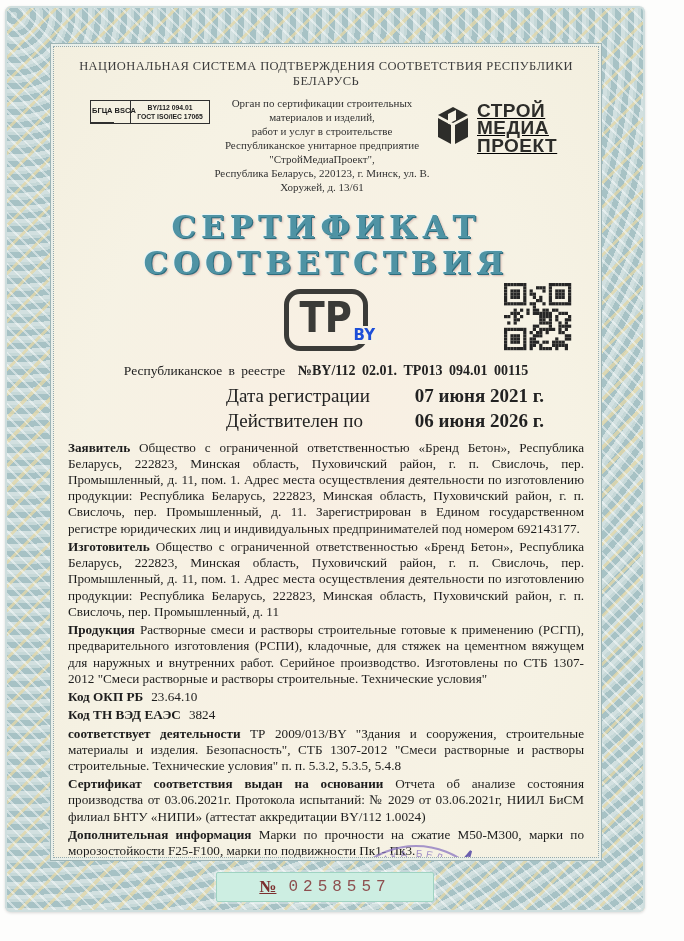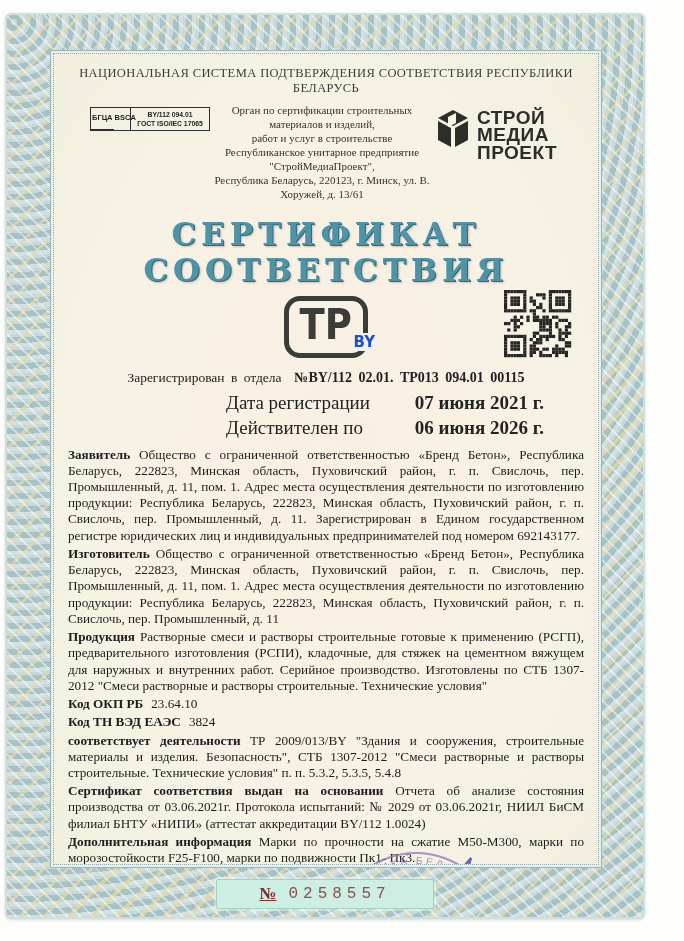--- a/index.html
+++ b/index.html
@@ -1,21 +1,21 @@
 <!DOCTYPE html>
 <html><head>
 <meta charset="utf-8">
 <style>
   * { margin:0; padding:0; box-sizing:border-box; }
   html,body { width:684px; height:941px; background:#ffffff; font-family:"Liberation Serif", serif; }
   .scan { position:relative; width:684px; height:941px; background:#fdfdfc; overflow:hidden; }
 
   
   .cert {
-    position:absolute; left:5px; top:13px; width:640px; height:906px;
+    position:absolute; left:5px; top:6px; width:640px; height:906px;
     background-color:#b3c9cb;
     background-image:
       repeating-linear-gradient(45deg, rgba(255,255,255,.45) 0 2px, transparent 2px 9px),
       repeating-linear-gradient(-45deg, rgba(228,216,168,.75) 0 3px, transparent 3px 17px),
       repeating-radial-gradient(circle at 9px 9px, #c6d8d8 0 3px, #a7c2c5 3px 9px, #d2e0e0 9px 13px);
     box-shadow: inset 0 0 0 2px #cfdede, 0 1px 3px rgba(0,0,0,.15);
     border-radius:6px;
   }
   .content {
     position:absolute; left:48px; top:40px; right:46px; bottom:54px;
@@ -30,21 +30,21 @@
   
   .nat-line { text-align:center; font-size:12.5px; color:#3c3c3c; letter-spacing:.4px; margin-top:2px; }
   .head-row { display:flex; align-items:flex-start; margin-top:7px; }
   .accr-box { flex:none; display:flex; border:1.6px solid #2f2f2f; width:120px; margin-left:22px; margin-top:4px; }
   .accr-left { width:40px; border-right:1.6px solid #2f2f2f; display:flex; flex-direction:row; }
   .accr-cell { font-family:"Liberation Sans",sans-serif; font-size:7.5px; font-weight:bold; text-align:center; padding:5px 1px; color:#222; }
   .accr-cell:first-child { border-bottom:1.6px solid #2f2f2f; }
   .accr-right { flex:1; display:flex; flex-direction:column; justify-content:center; gap:2px; padding:3px 2px; }
   .accr-small { font-family:"Liberation Sans",sans-serif; font-size:6.8px; font-weight:bold; text-align:center; color:#222; }
   .org-block { flex:1; text-align:center; font-size:11px; line-height:1.28; color:#333; padding:0 4px; }
-  .logo-block { flex:none; width:150px; display:flex; align-items:flex-start; gap:5px; margin-top:6px; }
+  .logo-block { flex:none; width:150px; display:flex; align-items:center; gap:5px; margin-top:6px;text-decoration:underline; }
   .logo-text { font-family:"Liberation Sans",sans-serif; font-weight:700; font-size:19px; line-height:.92; color:#2d2d2a; letter-spacing:.5px; }
 
   
   .big-title {
     text-align:center; margin-top:14px;
     font-family:"DejaVu Serif", serif; font-weight:bold;
     font-size:31px; letter-spacing:5px; word-spacing:12px;
     color:#4f93a4;
     text-shadow: 1px 1px 0 #2e6d7d, -1px -1px 0 #e7f4f5, 2px 2px 2px rgba(160,80,80,.35);
   }
@@ -365,21 +365,21 @@
               <rect x="38.4" y="64.0" width="3.2" height="3.2" fill="#262626"></rect>
               <rect x="41.6" y="64.0" width="3.2" height="3.2" fill="#262626"></rect>
               <rect x="44.8" y="64.0" width="3.2" height="3.2" fill="#262626"></rect>
               <rect x="51.2" y="64.0" width="3.2" height="3.2" fill="#262626"></rect>
               <rect x="60.8" y="64.0" width="3.2" height="3.2" fill="#262626"></rect>
             </svg>
         </div>
       </div>
 
       <div class="reg-line">
-        <span>Зарегистрирован  в  отдела</span>&nbsp;
+        <span>Республиканское  в  реестре</span>&nbsp;
         <b>№BY/112 02.01. ТР013 094.01 00115</b>
       </div>
       <div class="date-block">
         <div class="date-row">
           <span>Дата регистрации</span>
           <span class="dval">07 июня 2021 г.</span>
         </div>
         <div class="date-row">
           <span>Действителен по</span>
           <span class="dval">06 июня 2026 г.</span>

